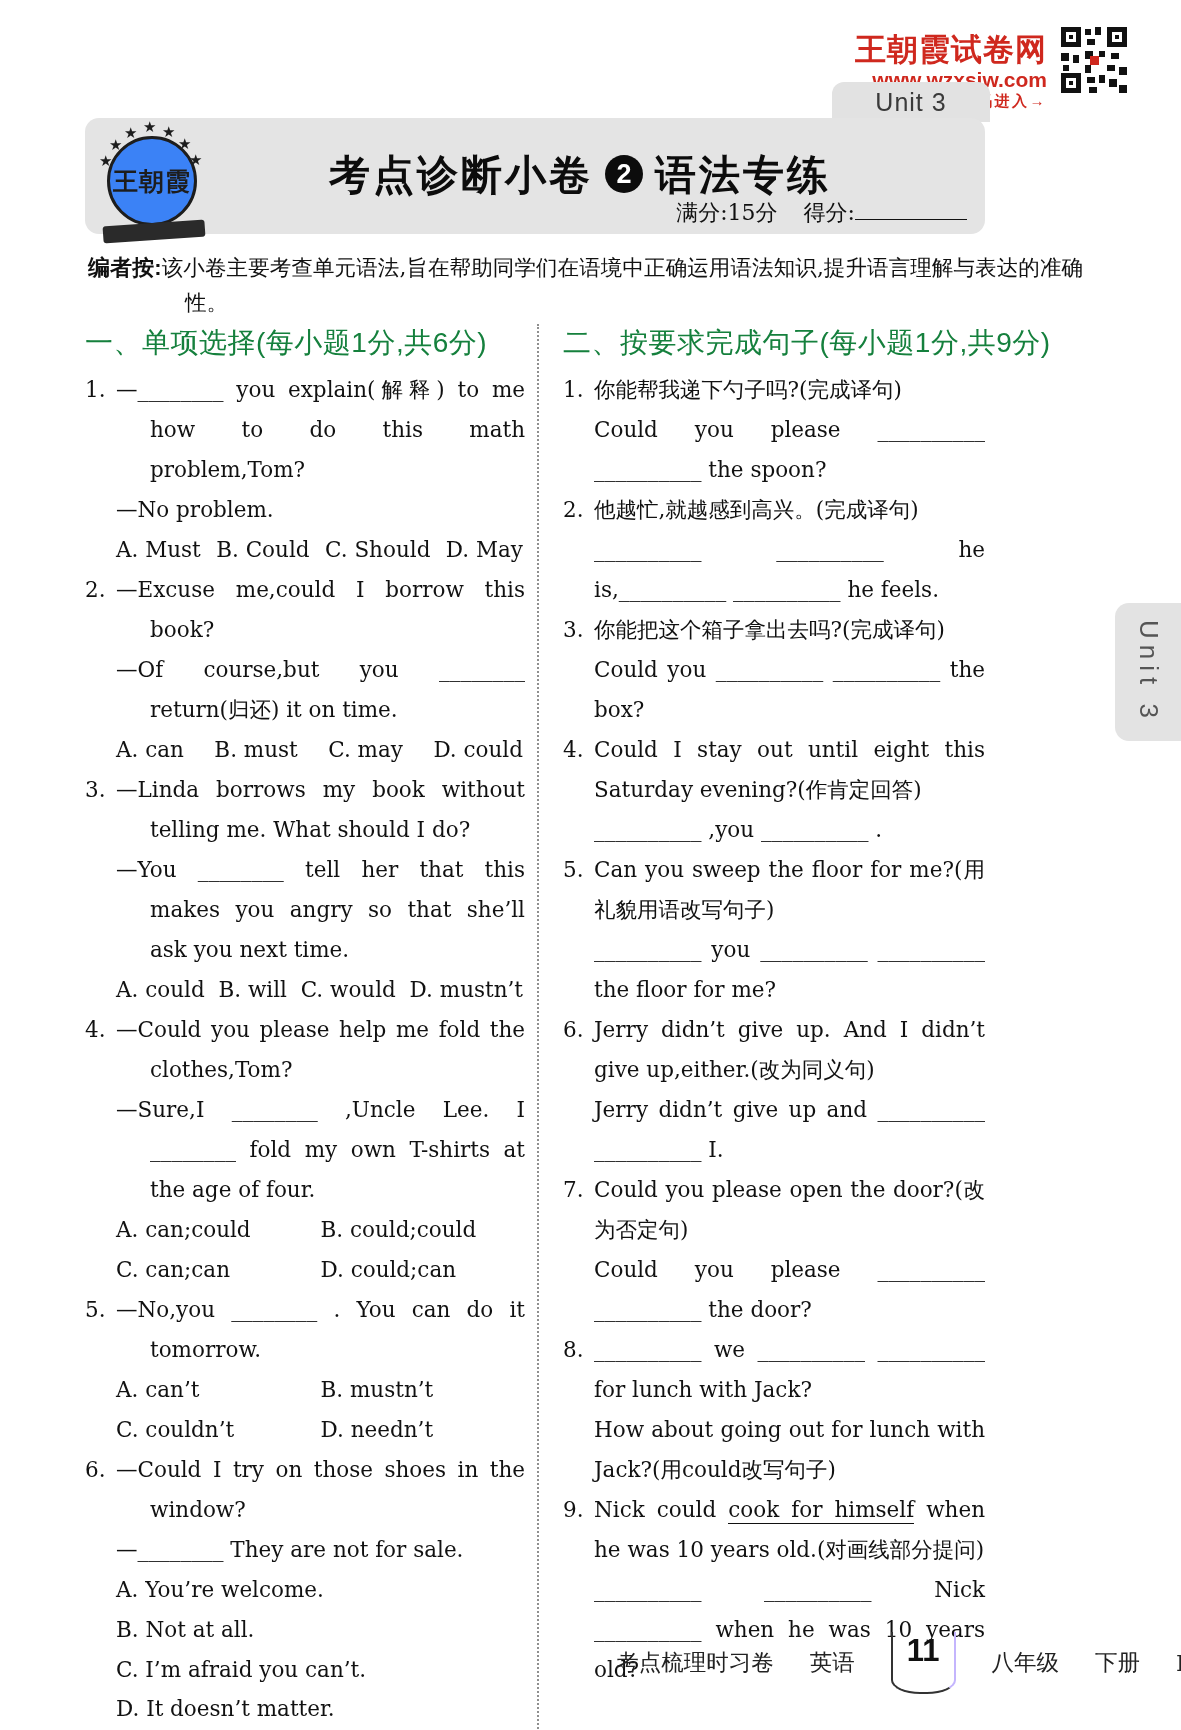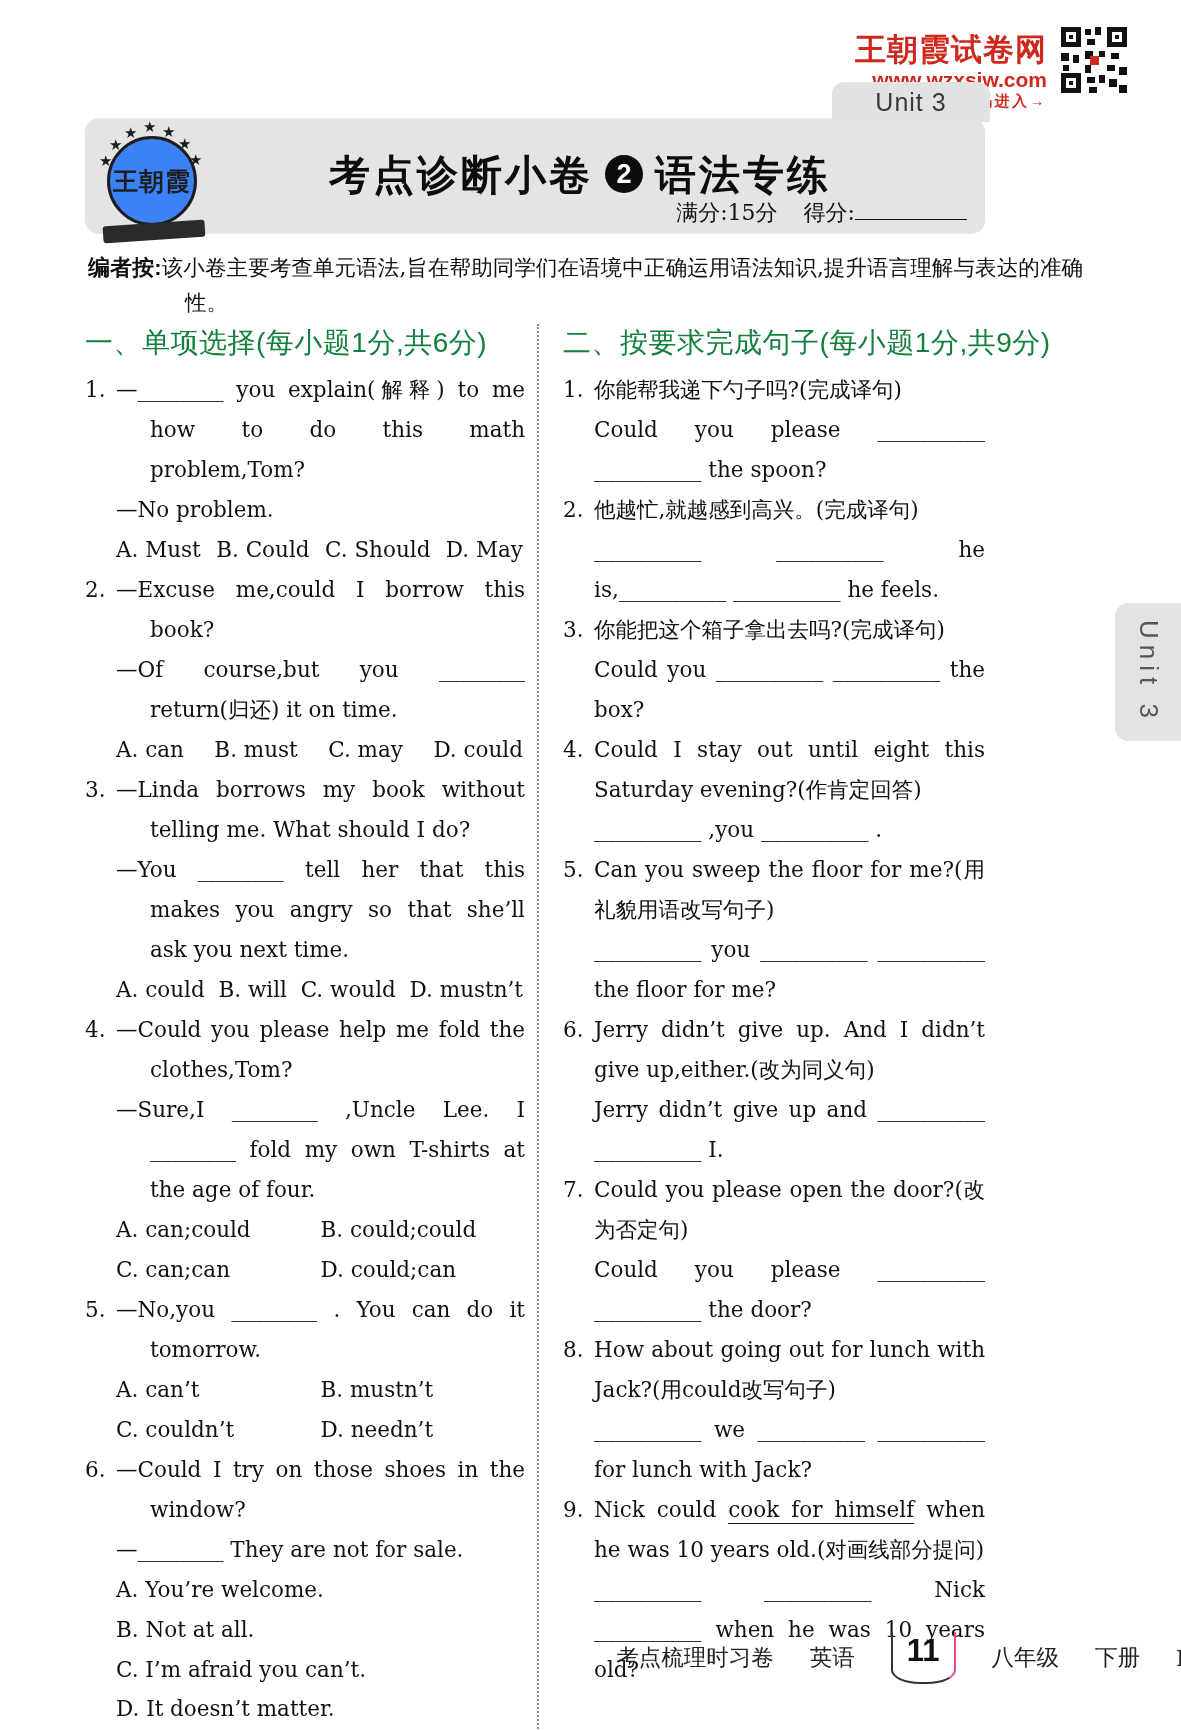--- a/index.html
+++ b/index.html
@@ -77,23 +77,23 @@
     writing-mode:vertical-rl;font-family:"Liberation Sans",sans-serif;
     font-size:26px;color:#555;letter-spacing:6px;
   }
   
   .footer{
     position:absolute;top:1632px;left:0;width:100%;
     display:flex;justify-content:flex-end;align-items:center;gap:36px;font-size:22.5px;color:#222;margin-left:21px;
   }
   .page-book{
     font-family:"Liberation Sans",sans-serif;font-weight:bold;font-size:31px;color:#111;
-    border-left:2px solid #333;border-right:2px solid #ec4899;border-bottom:2px solid #333;
+    border-left:2px solid #333;border-right:2px solid #c4b5fd;border-bottom:2px solid #333;
     border-radius:0 0 45% 45% / 0 0 14px 14px;
-    padding:0 14px 11px;line-height:1.25;
+    padding:0 14px 21px;line-height:1.25;
   }
 </style>
 </head>
 <body>
 
 <div class="page">
 
   <div class="brand">
     <div class="brand-text">
       <div class="site-name">王朝霞试卷网</div>
@@ -312,22 +312,22 @@
         <span class="qnum">7.</span>
         <div class="qbody">
           <p class="plain">Could you please open the door?(改为否定句)</p>
           <p class="plain">Could you please __________ __________ the door?</p>
         </div>
       </div>
 
       <div class="q">
         <span class="qnum">8.</span>
         <div class="qbody">
+          <p class="plain">__________ we __________ __________ for lunch with Jack?</p>
           <p class="plain">How about going out for lunch with Jack?(用could改写句子)</p>
-          <p class="plain">__________ we __________ __________ for lunch with Jack?</p>
         </div>
       </div>
 
       <div class="q">
         <span class="qnum">9.</span>
         <div class="qbody">
           <p class="plain"><span>Nick could </span><span class="u">cook for himself</span><span> when he was 10 years old.(对画线部分提问)</span></p>
           <p class="plain">__________ __________ Nick __________ when he was 10 years old?</p>
         </div>
       </div>

